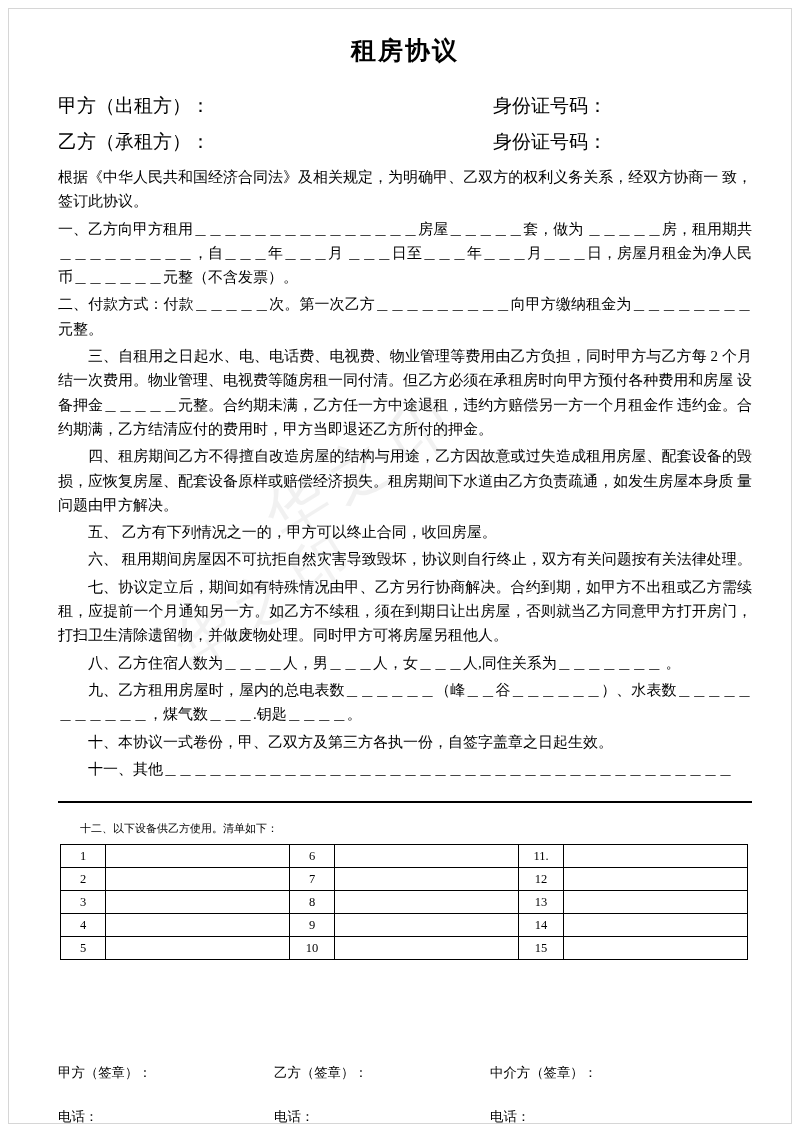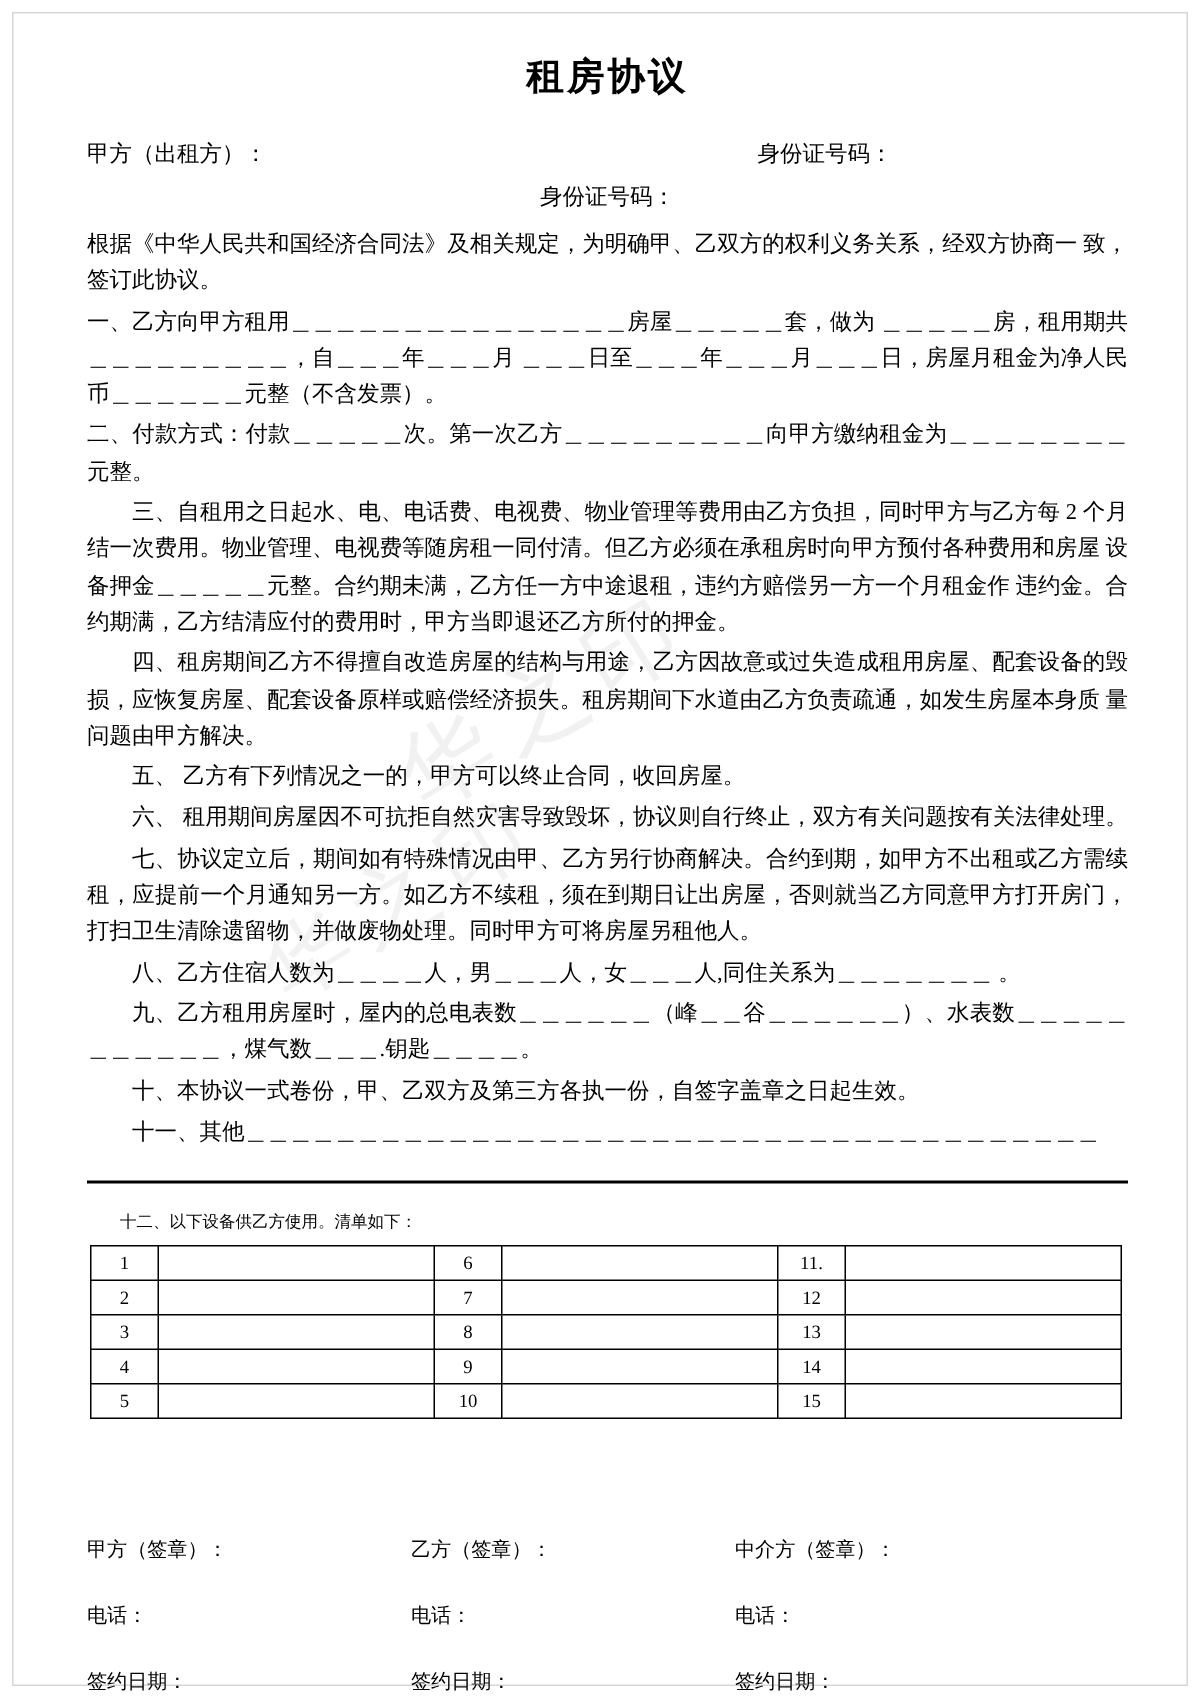--- a/index.html
+++ b/index.html
@@ -33,21 +33,21 @@
   .doc-title {
     text-align: center;
     font-size: 25px;
     font-weight: bold;
     letter-spacing: 2px;
     margin: 0 0 26px 0;
     font-family: Liberation Mono, monospace;
   }
   .row2 {
     display: flex;
-    font-size: 15px;
+    font-size: 19px;
     margin-bottom: 16px;
     font-family: Liberation Mono, monospace;
   }
   .row2 .c1 { width: 290px; }
   .row2 .c2 { flex: 1; text-align: center; }
   .party-block .row2 { margin-bottom: 10px; }
   p.body {
     font-size: 15px;
     line-height: 1.62;
     margin: 0 0 3px 0;
@@ -82,20 +82,21 @@
   .sign-area {
     margin-top: 78px;
     display: flex;
     font-size: 13.4px;
   }
   .sign-col {
     width: 216px;
   }
   .sign-col div {
     margin-bottom: 26px;
+    margin-top: 26px;
   }
   .sign-col div:last-child { margin-bottom: 0; }
   .watermark {
     position: absolute;
     left: 255px;
     top: 425px;
     font-size: 62px;
     color: rgba(0,0,0,0.055);
     font-family: "Liberation Serif", "DejaVu Serif", serif;
     transform: rotate(-32deg);
@@ -130,20 +131,21 @@
   <div class="content">
 
     <h1 class="doc-title">租房协议</h1>
 
     <div class="party-block">
       <div class="row2">
         <div class="c1">甲方（出租方）：</div>
         <div class="c2">身份证号码：</div>
       </div>
       <div class="row2">
+        <div class="c1">乙方（承租方）：</div>
         <div class="c2">身份证号码：</div>
       </div>
     </div>
 
     <p class="body">根据《中华人民共和国经济合同法》及相关规定，为明确甲、乙双方的权利义务关系，经双方协商一 致，签订此协议。</p>
 
     <p class="body">一、乙方向甲方租用＿＿＿＿＿＿＿＿＿＿＿＿＿＿＿房屋＿＿＿＿＿套，做为 ＿＿＿＿＿房，租用期共＿＿＿＿＿＿＿＿＿，自＿＿＿年＿＿＿月 ＿＿＿日至＿＿＿年＿＿＿月＿＿＿日，房屋月租金为净人民币＿＿＿＿＿＿元整（不含发票）。</p>
     <p class="body">二、付款方式：付款＿＿＿＿＿次。第一次乙方＿＿＿＿＿＿＿＿＿向甲方缴纳租金为＿＿＿＿＿＿＿＿元整。</p>
     <p class="body indent2">三、自租用之日起水、电、电话费、电视费、物业管理等费用由乙方负担，同时甲方与乙方每 2 个月 结一次费用。物业管理、电视费等随房租一同付清。但乙方必须在承租房时向甲方预付各种费用和房屋 设备押金＿＿＿＿＿元整。合约期未满，乙方任一方中途退租，违约方赔偿另一方一个月租金作 违约金。合约期满，乙方结清应付的费用时，甲方当即退还乙方所付的押金。</p>
     <p class="body indent2">四、租房期间乙方不得擅自改造房屋的结构与用途，乙方因故意或过失造成租用房屋、配套设备的毁 损，应恢复房屋、配套设备原样或赔偿经济损失。租房期间下水道由乙方负责疏通，如发生房屋本身质 量问题由甲方解决。</p>

